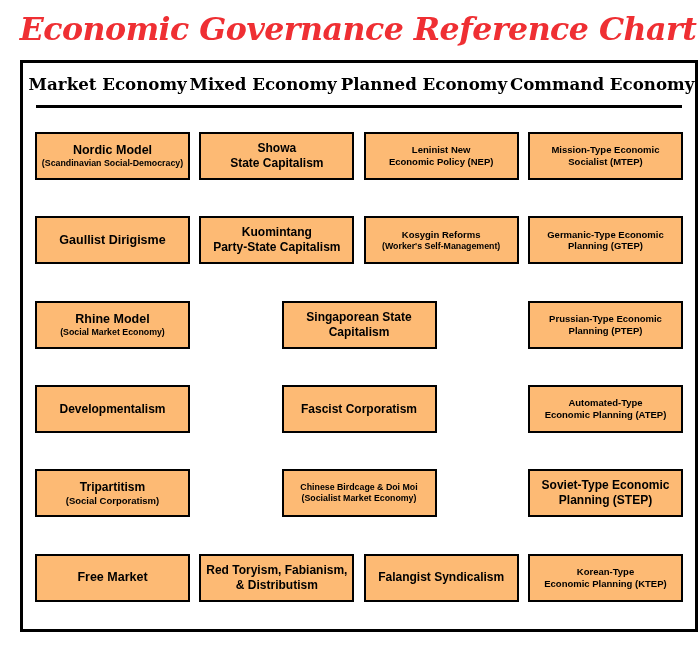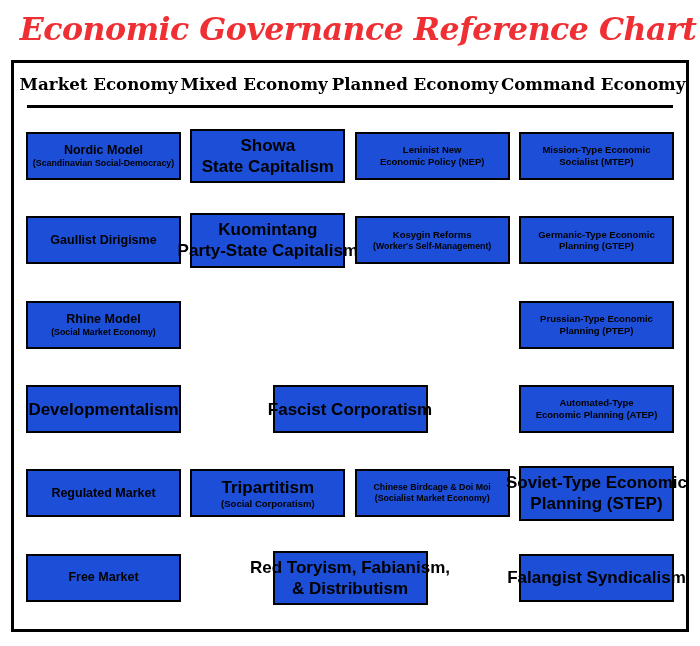--- a/index.html
+++ b/index.html
@@ -29,21 +29,21 @@
     font-size: 31px;
     letter-spacing: -0.5px;
     line-height: 1;
     padding-top: 14px;
     padding-bottom: 12px;
     white-space: nowrap;
     transform: scaleX(1.02);
   }
   #chart-frame {
     position: absolute;
-    left: 11px;
+    left: 20px;
     top: 60px;
     width: 678px;
     height: 572px;
     border: 3px solid #000000;
     box-sizing: border-box;
     background: #ffffff;
   }
   #header-row {
     display: flex;
     width: 100%;
@@ -84,36 +84,36 @@
   .cell {
     width: 155px;
     min-height: 48px;
     border: 2px solid #000000;
     box-sizing: border-box;
     display: flex;
     flex-direction: column;
     align-items: center;
     justify-content: center;
     padding: 4px 3px;
-    background: #1d4ed8;
+    background: #fdba74;
   }
   .cell-line {
     display: block;
     text-align: center;
     font-family: "Liberation Sans", sans-serif;
     color: #000000;
     line-height: 1.25;
     white-space: nowrap;
   }
   .lg {
     font-size: 12.5px;
     font-weight: bold;
   }
   .md {
-    font-size: 17px;
+    font-size: 12px;
     font-weight: bold;
   }
   .sm {
     font-size: 9.5px;
     font-weight: bold;
   }
   .xs {
     font-size: 8.8px;
     font-weight: bold;
     text-align: center;
@@ -174,43 +174,44 @@
           <span class="cell-line sm">Planning (GTEP)</span>
         </div>
       </div>
 
       <div class="grid-row">
         <div class="cell">
           <span class="cell-line lg">Rhine Model</span>
           <span class="cell-line xs">(Social Market Economy)</span>
         </div>
         <div class="cell">
+          <span class="cell-line md">Singaporean State</span>
+          <span class="cell-line md">Capitalism</span>
+        </div>
+        <div class="cell">
           <span class="cell-line sm">Prussian-Type Economic</span>
           <span class="cell-line sm">Planning (PTEP)</span>
         </div>
       </div>
 
       <div class="grid-row">
         <div class="cell">
           <span class="cell-line md">Developmentalism</span>
         </div>
         <div class="cell">
           <span class="cell-line md">Fascist Corporatism</span>
         </div>
         <div class="cell">
           <span class="cell-line sm">Automated-Type</span>
           <span class="cell-line sm">Economic Planning (ATEP)</span>
         </div>
       </div>
 
       <div class="grid-row">
         <div class="cell">
-          <span class="cell-line lg">Regulated Market</span>
-        </div>
-        <div class="cell">
           <span class="cell-line md">Tripartitism</span>
           <span class="cell-line sm">(Social Corporatism)</span>
         </div>
         <div class="cell">
           <span class="cell-line xs">Chinese Birdcage &amp; Doi Moi</span>
           <span class="cell-line xs">(Socialist Market Economy)</span>
         </div>
         <div class="cell">
           <span class="cell-line md">Soviet-Type Economic</span>
           <span class="cell-line md">Planning (STEP)</span>
@@ -220,18 +221,22 @@
       <div class="grid-row">
         <div class="cell">
           <span class="cell-line lg">Free Market</span>
         </div>
         <div class="cell">
           <span class="cell-line md">Red Toryism, Fabianism,</span>
           <span class="cell-line md">&amp; Distributism</span>
         </div>
         <div class="cell">
           <span class="cell-line md">Falangist Syndicalism</span>
+        </div>
+        <div class="cell">
+          <span class="cell-line sm">Korean-Type</span>
+          <span class="cell-line sm">Economic Planning (KTEP)</span>
         </div>
       </div>
 
     </div>
   </div>
 </div>
 
 </body></html>

